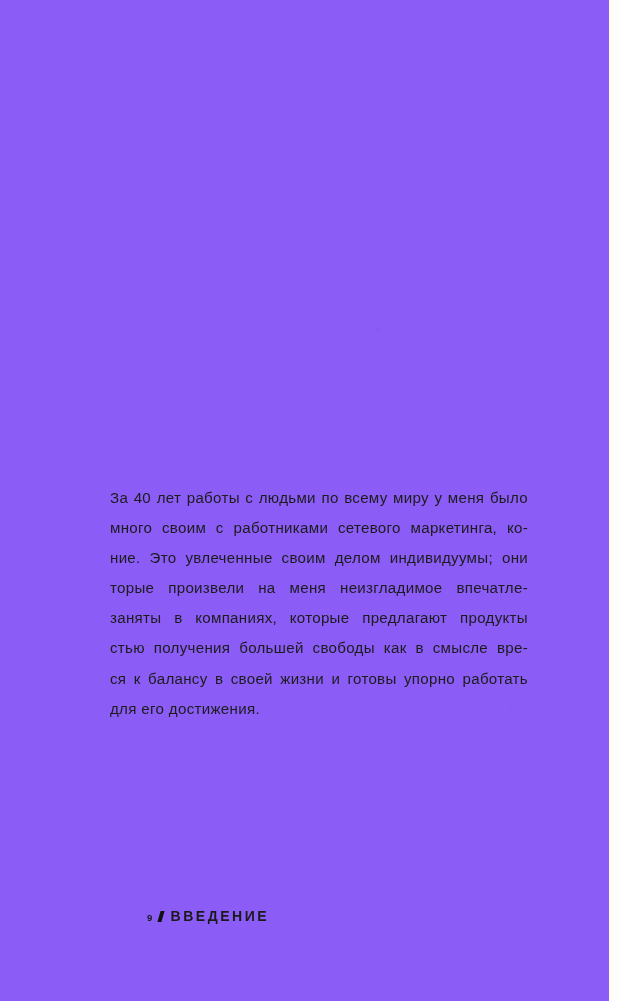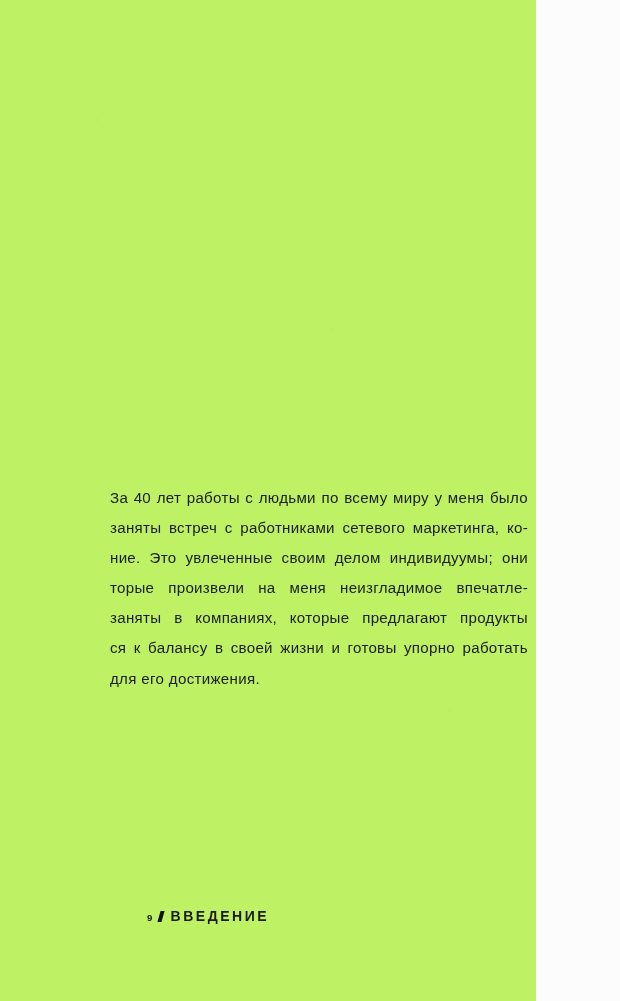--- a/index.html
+++ b/index.html
@@ -11,23 +11,23 @@
     width: 620px;
     height: 1001px;
     background: #fcfcfc;
     font-family: "Liberation Sans", sans-serif;
     -webkit-font-smoothing: antialiased;
     overflow: hidden;
   }
 
   .page {
     position: relative;
-    width: 536px;
+    width: 609px;
     height: 1001px;
-    background: #bef264;
+    background: #8b5cf6;
     box-sizing: border-box;
     text-decoration: underline;
   }
 
   
   .page::before {
     content: "";
     position: absolute;
     inset: 0;
     pointer-events: none;
@@ -117,24 +117,25 @@
   }
 </style>
 </head>
 <body>
 
 <div class="page">
 
   <div class="textblock">
     <p class="para">
       <span class="ln">За 40 лет работы с людьми по всему миру у меня было</span>
-      <span class="ln">заняты встреч с работниками сетевого маркетинга, ко-</span>
+      <span class="ln">много своим с работниками сетевого маркетинга, ко-</span>
       <span class="ln">ние. Это увлеченные своим делом индивидуумы; они</span>
       <span class="ln">торые произвели на меня неизгладимое впечатле-</span>
       <span class="ln">заняты в компаниях, которые предлагают продукты</span>
+      <span class="ln">стью получения большей свободы как в смысле вре-</span>
       <span class="ln">ся к балансу в своей жизни и готовы упорно работать</span>
       <span class="ln last">для его достижения.</span>
     </p>
   </div>
 
   <div class="footer">
     <span class="folio">9</span>
     <span class="slash"></span>
     <span class="foot-title">ВВЕДЕНИЕ</span>
   </div>

